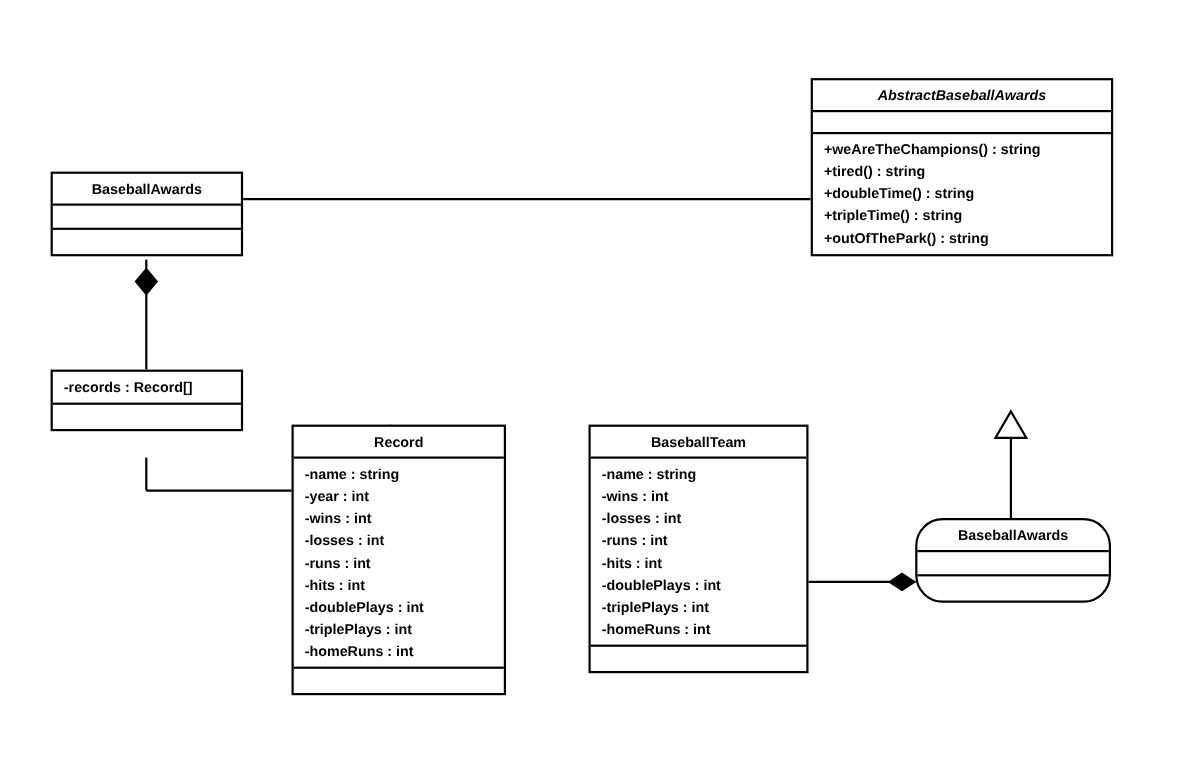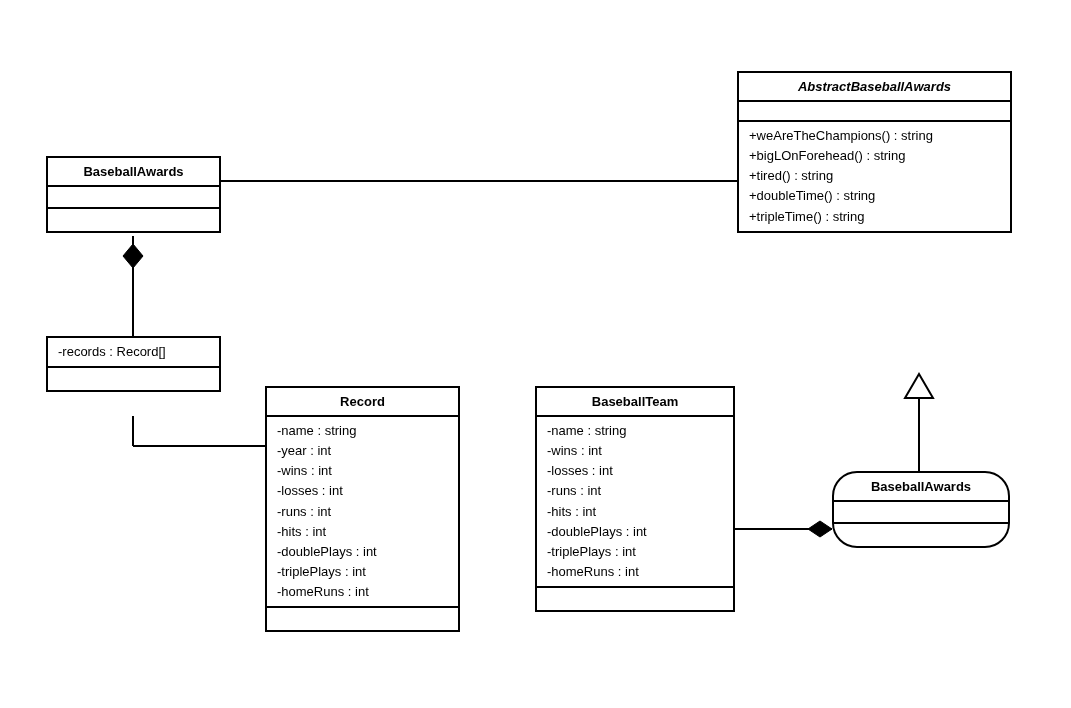--- a/index.html
+++ b/index.html
@@ -31,20 +31,21 @@
       text-align: center;
       white-space: nowrap;
     }
     .uml-class .class-name.italic {
       font-style: italic;
     }
     .uml-class .class-section {
       border-bottom: 2px solid #000;
       padding: 4px 10px;
       min-height: 20px;
+      font-weight: bold;
     }
     .uml-class .class-section:last-child {
       border-bottom: none;
     }
     .uml-class .class-section .attr {
       display: block;
       white-space: nowrap;
       line-height: 1.55;
     }
     svg#connectors {
@@ -78,24 +79,24 @@
     <line x1="919" y1="455" x2="919" y2="362" stroke="#000" stroke-width="2"></line>
 
     <polygon points="919,358 905,382 933,382" fill="#fff" stroke="#000" stroke-width="2"></polygon>
   </svg>
 
   <div class="uml-class" style="left:737px; top:55px; width:275px;">
     <div class="class-name italic">AbstractBaseballAwards</div>
     <div class="class-section"></div>
     <div class="class-section">
       <span class="attr">+weAreTheChampions() : string</span>
-      <span class="attr">+bigLOnForehead() : string</span>
       <span class="attr">+tired() : string</span>
       <span class="attr">+doubleTime() : string</span>
       <span class="attr">+tripleTime() : string</span>
+      <span class="attr">+outOfThePark() : string</span>
     </div>
   </div>
 
   <div class="uml-class" style="left:46px; top:140px; width:175px;">
     <div class="class-name">BaseballAwards</div>
     <div class="class-section" style="min-height:22px;"></div>
     <div class="class-section" style="min-height:22px;"></div>
   </div>
 
   <div class="uml-class" style="left:46px; top:320px; width:175px;">

